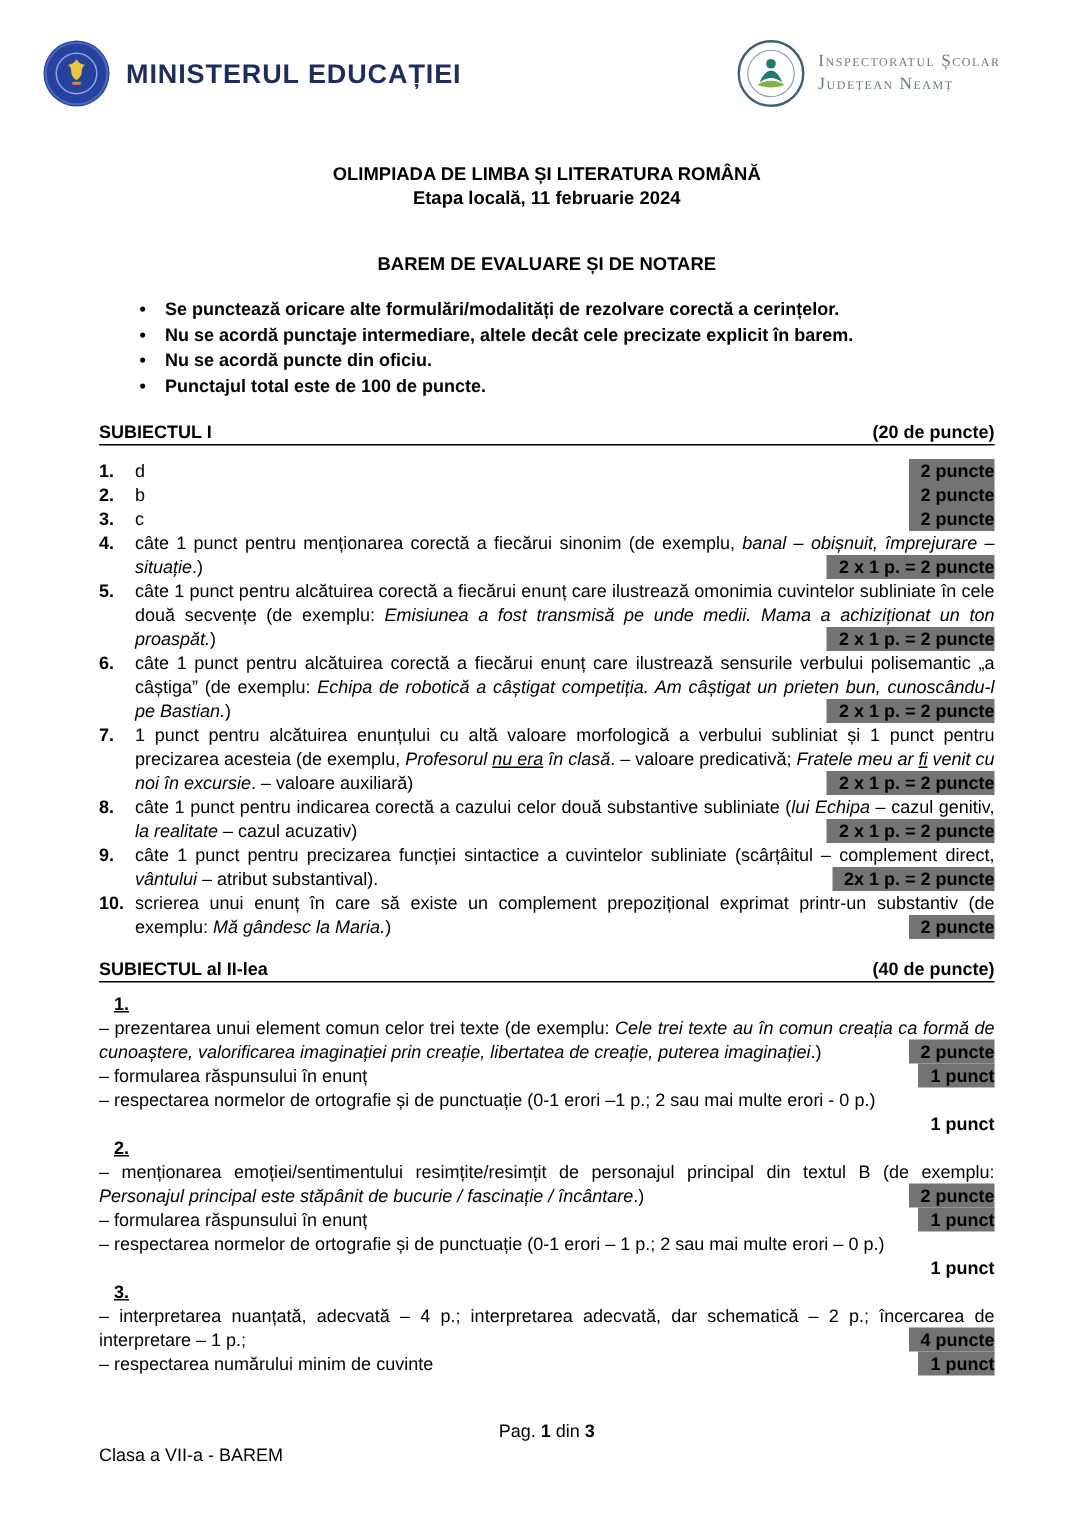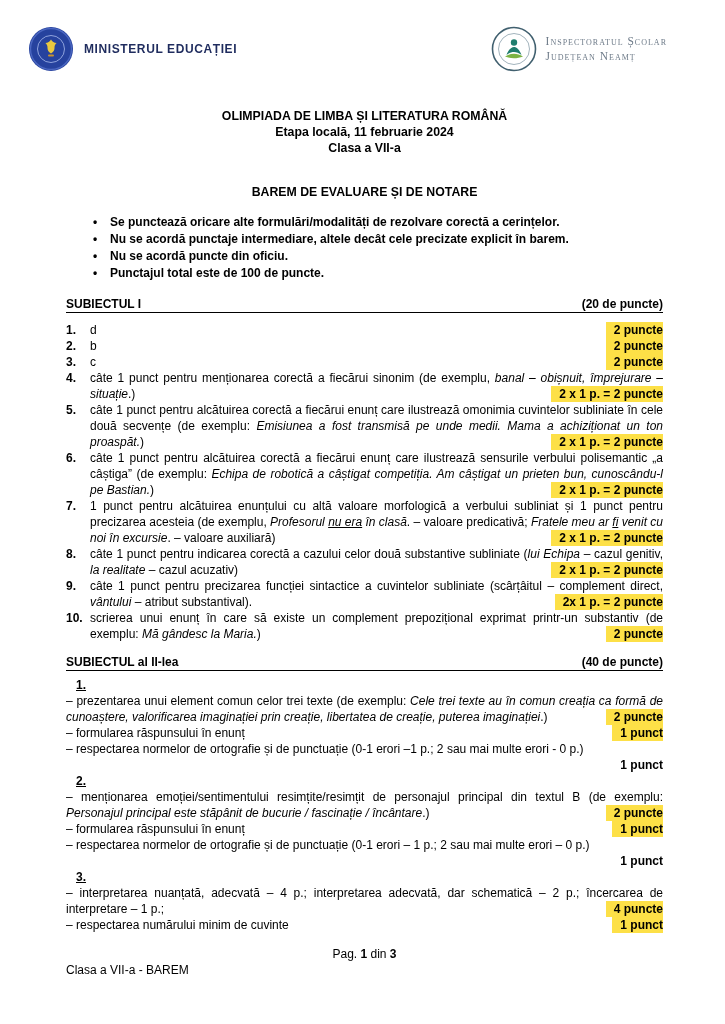--- a/index.html
+++ b/index.html
@@ -4,37 +4,37 @@
 <style>
   * { margin:0; padding:0; box-sizing:border-box; }
   body { background:#ffffff; }
   .page {
     width:725px; height:1024px; background:#fff; position:relative; overflow:hidden;
     font-family:"Liberation Sans", sans-serif; font-size:12px; line-height:16px; color:#000;
   }
   
   .hdr { display:flex; justify-content:space-between; align-items:flex-start; padding:26px 58px 0 28px; }
   .gov { display:flex; align-items:center; gap:10px; }
-  .gov-text { font-weight:bold; color:#1f2c5e; letter-spacing:0.6px; font-size:12px; }
+  .gov-text { font-weight:bold; color:#1f2c5e; letter-spacing:0.6px; font-size:18px; }
   .isj { display:flex; align-items:center; gap:9px; }
   .isj-text { color:#6e7b89; font-variant:small-caps; letter-spacing:1px; font-size:11.5px; line-height:15px; font-family:"Liberation Serif", serif; }
   
   .content { padding:0 62px 0 66px; }
   .title { margin-top:36px; text-align:center; font-weight:bold; font-size:12.3px; }
   .barem { margin-top:28px; text-align:center; font-weight:bold; font-size:12.3px; }
   .notes { margin-top:14px; list-style:none; font-weight:bold; }
   .notes li { position:relative; padding-left:44px; line-height:17px; }
   .notes .bullet { position:absolute; left:27px; top:0; }
   .subj-row { display:flex; justify-content:space-between; font-weight:bold; border-bottom:1.4px solid #000; padding-bottom:0; }
   .subj-row.first { margin-top:14px; }
   .subj-row.second { margin-top:12px; }
   .items { margin-top:9px; }
   .item { position:relative; padding-left:24px; text-align:justify; }
   .item .inum { position:absolute; left:0; top:0; font-weight:bold; }
-  .score { position:absolute; right:0; bottom:0; font-weight:bold; background:#fde047; padding-left:8px; white-space:nowrap; }
+  .score { position:absolute; right:0; bottom:0; font-weight:bold; background:#737373; padding-left:8px; white-space:nowrap; }
   .groups { margin-top:6px; }
   .gnum { padding-left:10px; font-weight:bold; }
   .gnum span { text-decoration:underline; }
   .gline { position:relative; text-align:justify; }
   .score-line { text-align:right; font-weight:bold; }
   
   .footer { position:absolute; left:66px; right:62px; bottom:46px; }
   .page-num { text-align:center; }
   .doc-label { text-align:left; }
 </style>
@@ -67,21 +67,20 @@
         <div>Județean Neamț</div>
       </div>
     </div>
   </header>
 
   <div class="content">
 
     <div class="title">
       <div>OLIMPIADA DE LIMBA ȘI LITERATURA ROMÂNĂ</div>
       <div>Etapa locală, 11 februarie 2024</div>
-      <div>Clasa a VII-a</div>
     </div>
 
     <div class="barem">BAREM DE EVALUARE ȘI DE NOTARE</div>
 
     <ul class="notes">
       <li><span class="bullet">•</span><span>Se punctează oricare alte formulări/modalități de rezolvare corectă a cerințelor.</span></li>
       <li><span class="bullet">•</span><span>Nu se acordă punctaje intermediare, altele decât cele precizate explicit în barem.</span></li>
       <li><span class="bullet">•</span><span>Nu se acordă puncte din oficiu.</span></li>
       <li><span class="bullet">•</span><span>Punctajul total este de 100 de puncte.</span></li>
     </ul>

